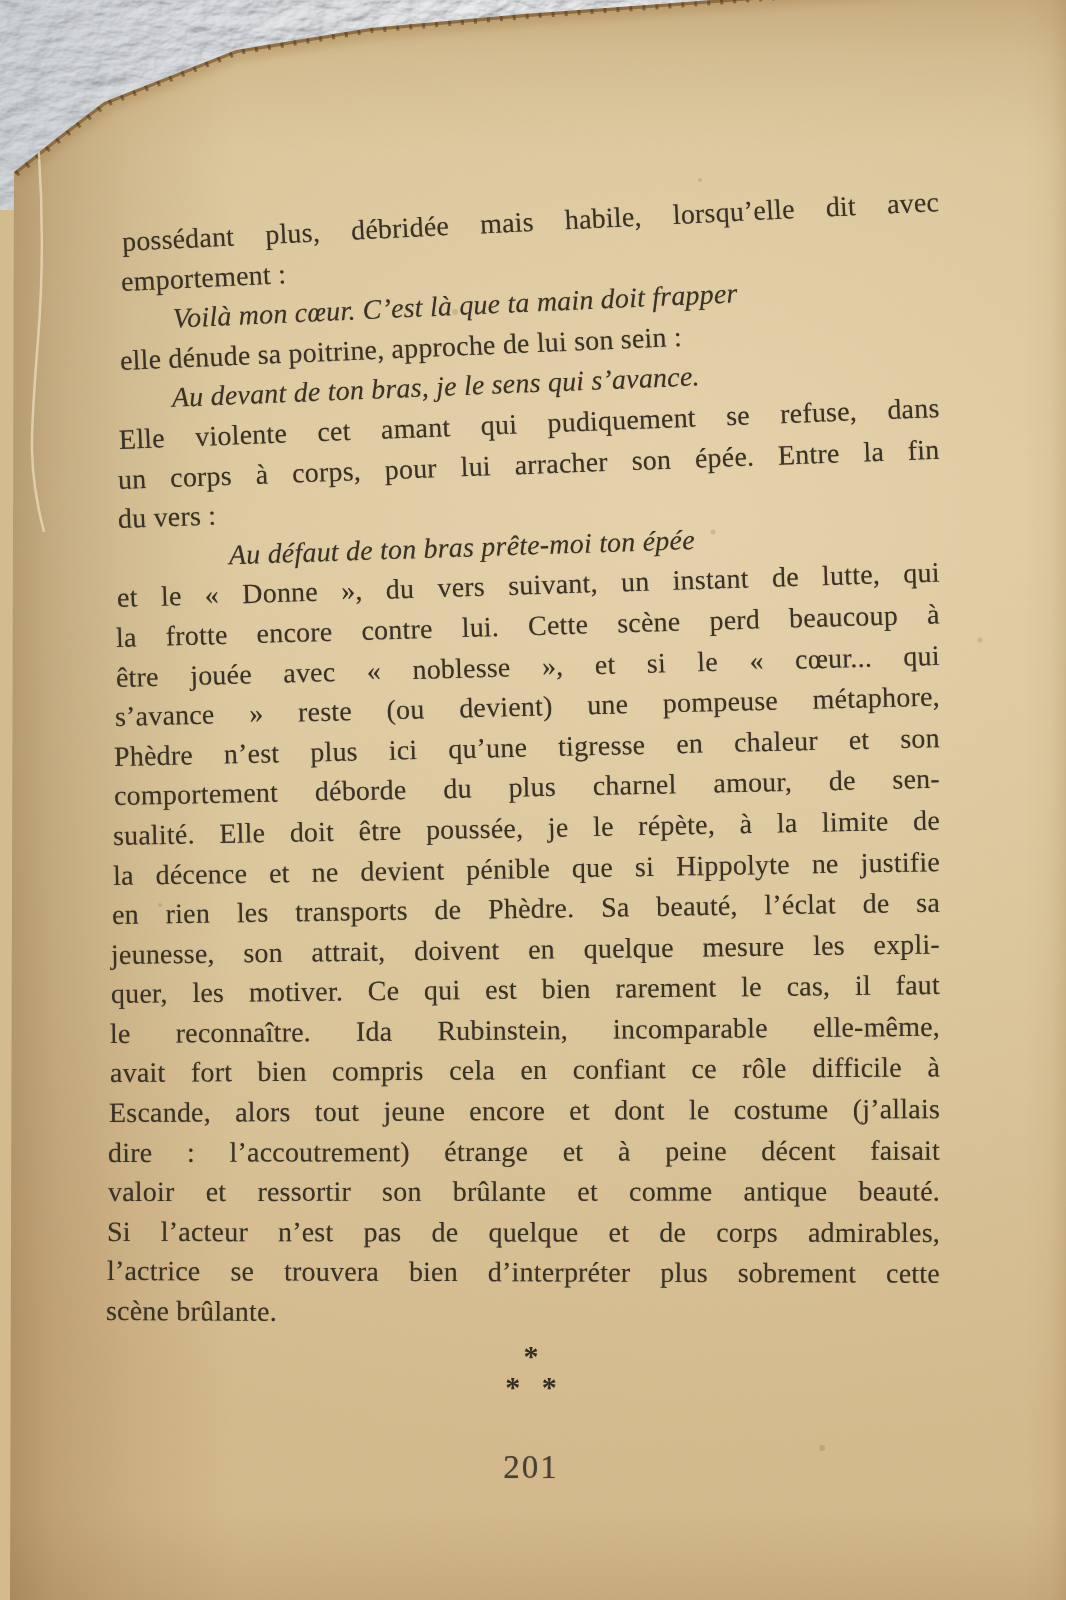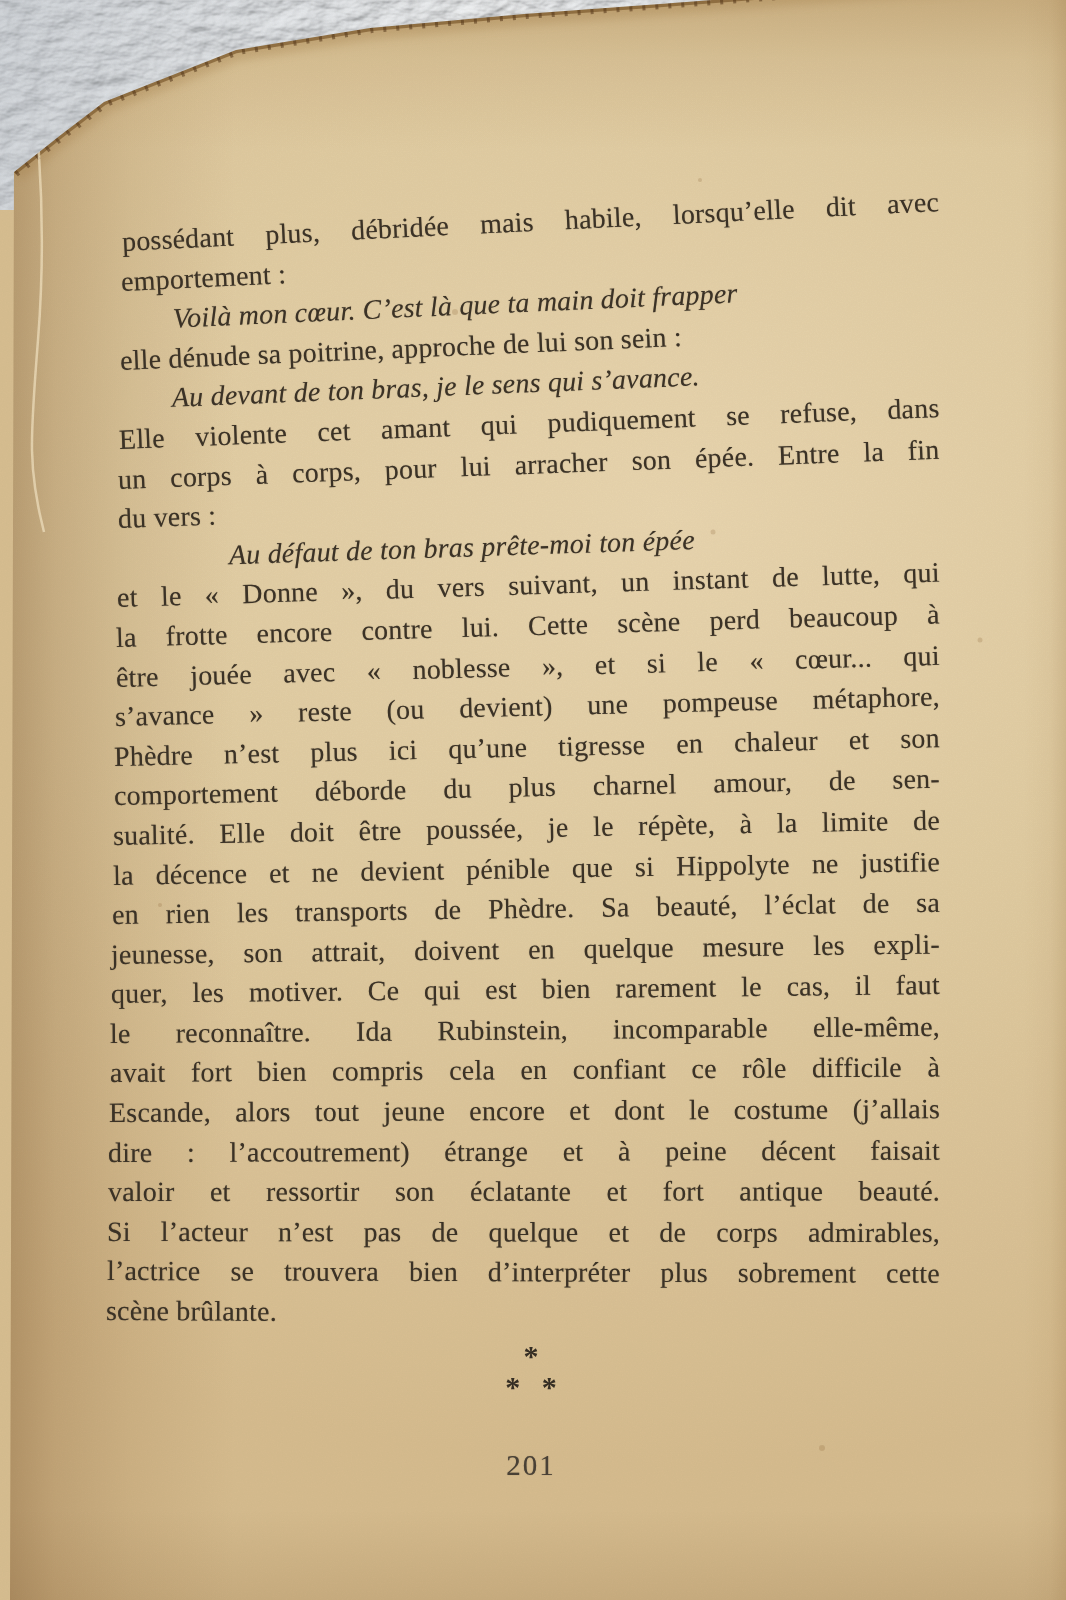--- a/index.html
+++ b/index.html
@@ -42,21 +42,21 @@
     margin-left:var(--ml,0px);
     text-shadow:0 0 1px rgba(59,50,38,.45);
     letter-spacing:.2px;
   }
   .j{text-align:justify;text-align-last:justify;white-space:normal;}
   .v{font-style:italic;padding-left:52px;}
   .v2{font-style:italic;padding-left:112px;}
   .asterism{margin-top:10px;text-align:center;font-weight:bold;color:#352e24;}
   .asterism .a1{font-size:30px;line-height:30px;}
   .asterism .a2{font-size:30px;line-height:32px;word-spacing:14px;}
-  .pageno{margin-top:46px;text-align:center;font-size:29px;letter-spacing:2px;color:#494136;text-shadow:0 0 1px rgba(70,62,50,.5);}
+  .pageno{margin-top:46px;text-align:center;font-size:33px;letter-spacing:2px;color:#494136;text-shadow:0 0 1px rgba(70,62,50,.5);}
 
   .grain{position:absolute;inset:0;pointer-events:none;mix-blend-mode:multiply;opacity:.8;}
 </style>
 </head>
 <body>
 
 <div class="stage">
 
   <div class="fabric">
     <svg width="1066" height="210">
@@ -119,21 +119,21 @@
       <div class="ln j" style="--r:-1.19deg;--ml:-8px">comportement déborde du plus charnel amour, de sen-</div>
       <div class="ln j" style="--r:-1.08deg;--ml:-9px">sualité. Elle doit être poussée, je le répète, à la limite de</div>
       <div class="ln j" style="--r:-0.96deg;--ml:-9px">la décence et ne devient pénible que si Hippolyte ne justifie</div>
       <div class="ln j" style="--r:-0.85deg;--ml:-10px">en rien les transports de Phèdre. Sa beauté, l’éclat de sa</div>
       <div class="ln j" style="--r:-0.73deg;--ml:-11px">jeunesse, son attrait, doivent en quelque mesure les expli-</div>
       <div class="ln j" style="--r:-0.62deg;--ml:-11px">quer, les motiver. Ce qui est bien rarement le cas, il faut</div>
       <div class="ln j" style="--r:-0.50deg;--ml:-12px">le reconnaître. Ida Rubinstein, incomparable elle-même,</div>
       <div class="ln j" style="--r:-0.39deg;--ml:-12px">avait fort bien compris cela en confiant ce rôle difficile à</div>
       <div class="ln j" style="--r:-0.27deg;--ml:-13px">Escande, alors tout jeune encore et dont le costume (j’allais</div>
       <div class="ln j" style="--r:-0.16deg;--ml:-14px">dire : l’accoutrement) étrange et à peine décent faisait</div>
-      <div class="ln j" style="--r:-0.04deg;--ml:-14px">valoir et ressortir son éclatante et fort antique beauté.</div>
+      <div class="ln j" style="--r:-0.04deg;--ml:-14px">valoir et ressortir son brûlante et comme antique beauté.</div>
       <div class="ln j" style="--r:0.07deg;--ml:-15px">Si l’acteur n’est pas de quelque et de corps admirables,</div>
       <div class="ln j" style="--r:0.19deg;--ml:-15px">l’actrice se trouvera bien d’interpréter plus sobrement cette</div>
       <div class="ln" style="--r:0.30deg;--ml:-16px">scène brûlante.</div>
 
       <div class="asterism">
         <div class="a1">*</div>
         <div class="a2">* *</div>
       </div>
 
       <div class="pageno">201</div>

